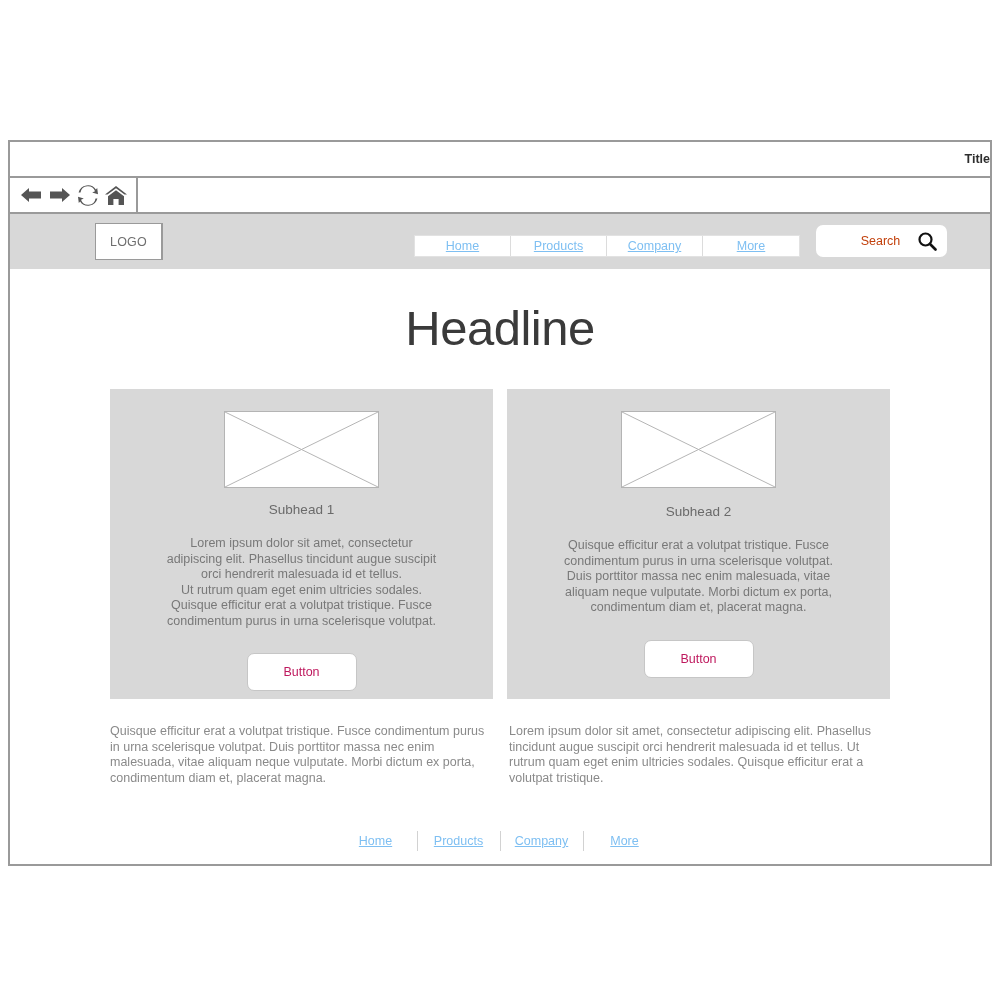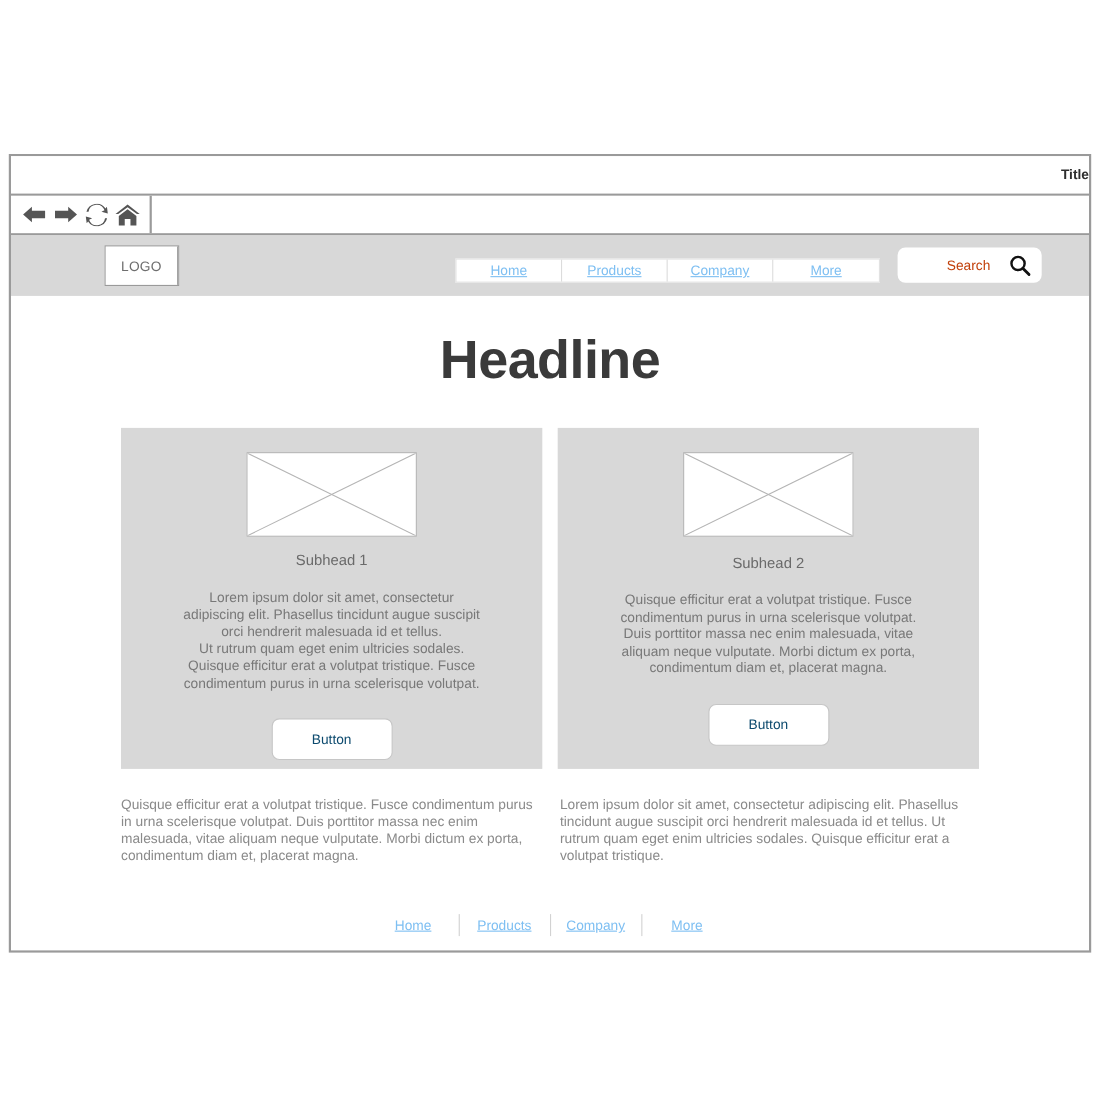--- a/index.html
+++ b/index.html
@@ -104,21 +104,21 @@
     font-size: 12.5px; color: #c2410c;
     padding-left: 28px;
   }
   .search-icon { width: 20px; height: 20px; flex: 0 0 auto; }
 
   
   .content { padding: 0; position: relative; }
 
   .headline {
     text-align: center;
-    font-size: 49px; font-weight: bold; color: #3a3a3a;
+    font-size: 49px; font-weight: normal; color: #3a3a3a;
     margin-top: 31px;
     letter-spacing: -0.5px;
   }
 
   .cards {
     display: flex;
     margin-top: 33px;
     padding: 0 100px;
     justify-content: space-between;
   }
@@ -144,21 +144,21 @@
     color: #787878; text-align: center;
     white-space: pre-line;
   }
   .card-button {
     margin-top: 24px;
     width: 110px; height: 38px;
     background: #ffffff;
     border: 1px solid #c6c6c6;
     border-radius: 7px;
     display: flex; align-items: center; justify-content: center;
-    font-size: 12.5px; color: #0c4a6e;
+    font-size: 12.5px; color: #be185d;
   }
   .card-right .card-subhead { margin-top: 16px; }
 
   .paras {
     display: flex;
     margin-top: 25px;
     padding: 0 100px;
     justify-content: space-between;
   }
   .para {

